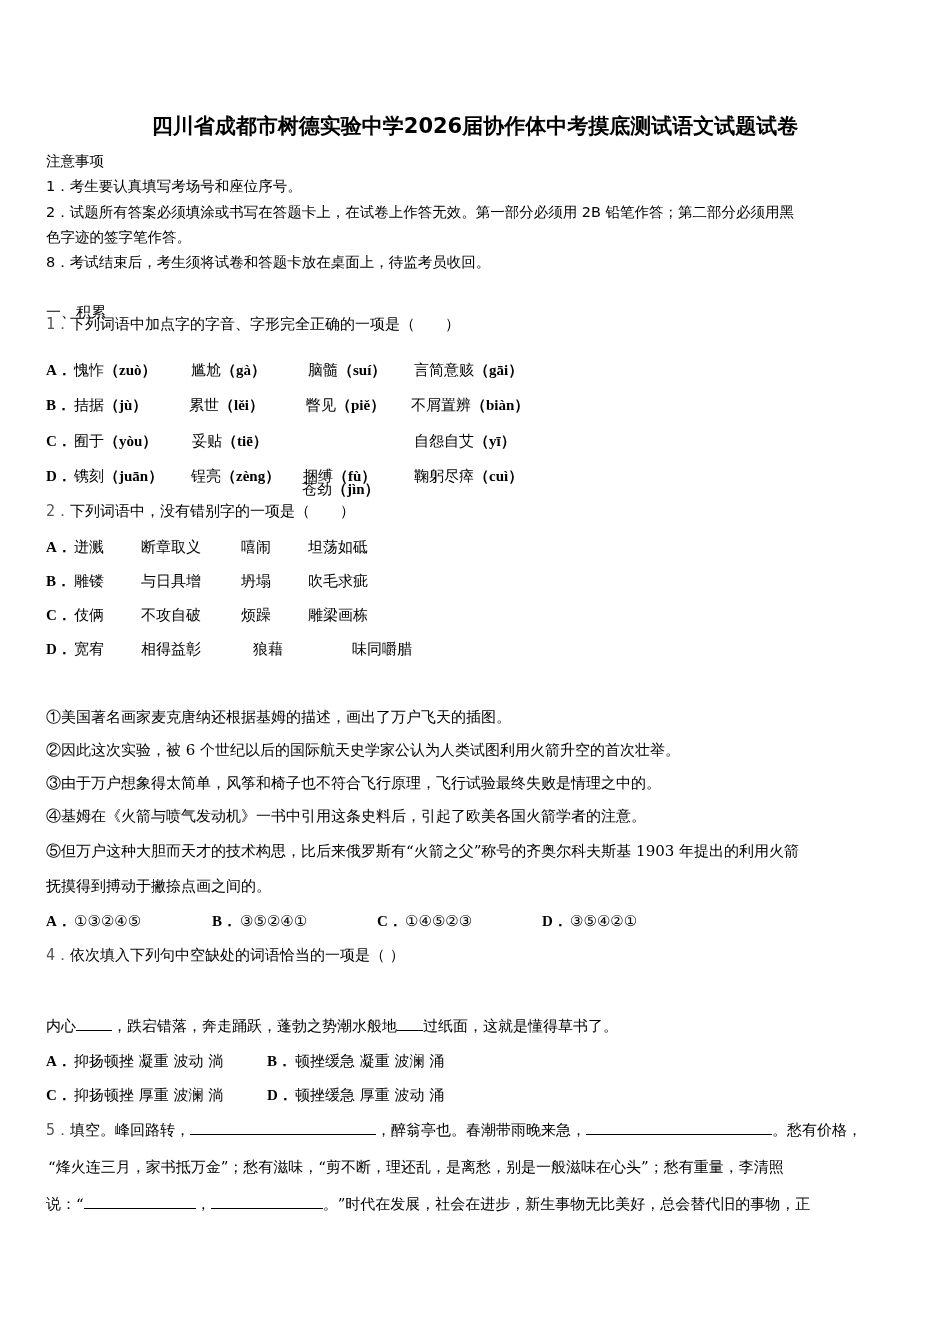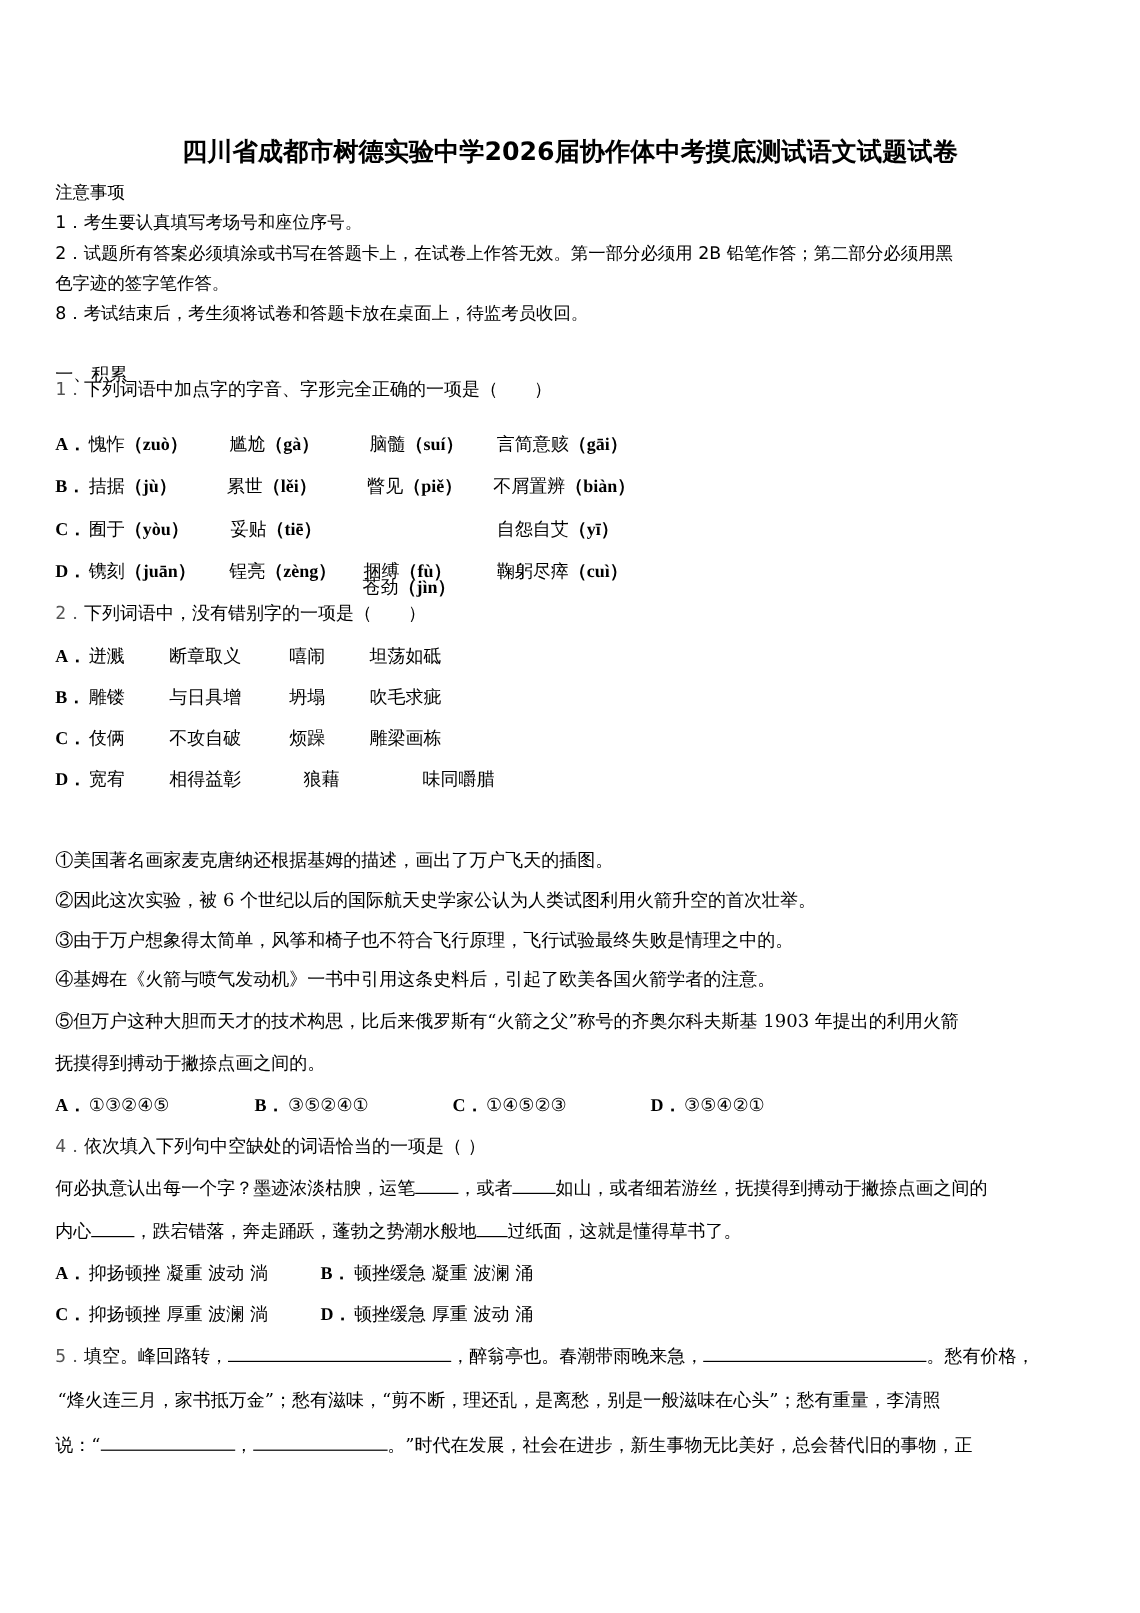--- a/index.html
+++ b/index.html
@@ -139,23 +139,20 @@
   <div class="line q" style="top:911px; width:620px; height:22px;">
     <span class="cell" style="left:0px;"><span class="opt-letter">A．</span><span>①③②④⑤</span></span>
     <span class="cell" style="left:166px;"><span class="opt-letter">B．</span><span>③⑤②④①</span></span>
     <span class="cell" style="left:331px;"><span class="opt-letter">C．</span><span>①④⑤②③</span></span>
     <span class="cell" style="left:496px;"><span class="opt-letter">D．</span><span>③⑤④②①</span></span>
   </div>
 
   <div class="line q" style="top:945px;">
     <span class="qnum">4．</span><span>依次填入下列句中空缺处的词语恰当的一项是（  ）</span>
   </div>
-  <div class="line q" style="top:980px;">
-    <span>何必执意认出每一个字？墨迹浓淡枯腴，运笔</span><span class="blank" style="width:36px;"></span><span>，或者</span><span class="blank" style="width:36px;"></span><span>如山，或者细若游丝，抚摸得到搏动于撇捺点画之间的</span>
-  </div>
   <div class="line q" style="top:1016px;">
     <span>内心</span><span class="blank" style="width:36px;"></span><span>，跌宕错落，奔走踊跃，蓬勃之势潮水般地</span><span class="blank" style="width:26px;"></span><span>过纸面，这就是懂得草书了。</span>
   </div>
 
   <div class="line q" style="top:1051px; width:450px; height:22px;">
     <span class="cell" style="left:0px;"><span class="opt-letter">A．</span><span>抑扬顿挫 凝重 波动 淌</span></span>
     <span class="cell" style="left:221px;"><span class="opt-letter">B．</span><span>顿挫缓急 凝重 波澜 涌</span></span>
   </div>
   <div class="line q" style="top:1085px; width:450px; height:22px;">
     <span class="cell" style="left:0px;"><span class="opt-letter">C．</span><span>抑扬顿挫 厚重 波澜 淌</span></span>

